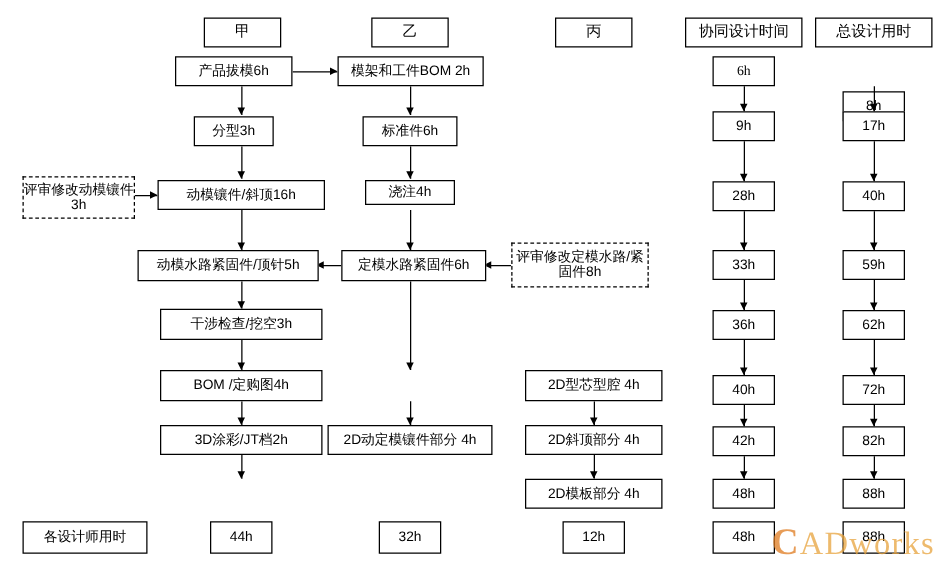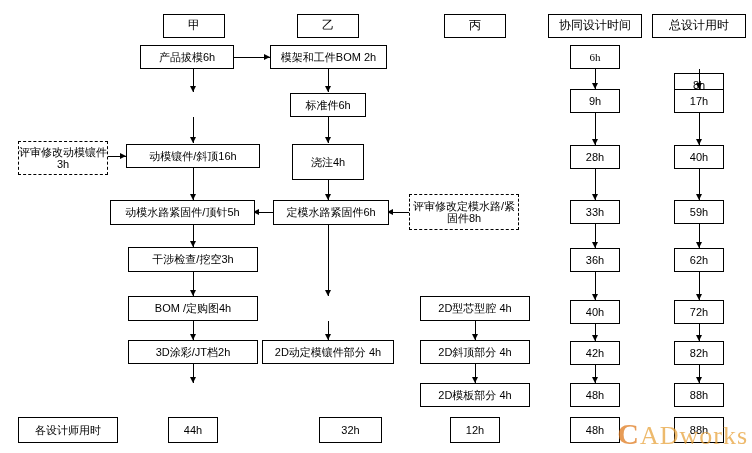--- a/index.html
+++ b/index.html
@@ -132,20 +132,23 @@
 
   <div class="line hline" style="left:108px;top:156px;width:18px;"></div>
   <div class="arrow-right" style="left:120px;top:152.5px;"></div>
 
   <div class="line hline" style="left:389px;top:212px;width:20px;"></div>
   <div class="arrow-left" style="left:387px;top:208.5px;"></div>
 
   <div class="box" style="left:140px;top:45px;width:94px;height:24px;">
     <span>产品拔模6h</span>
   </div>
+  <div class="box" style="left:155px;top:93px;width:64px;height:24px;">
+    <span>分型3h</span>
+  </div>
   <div class="box dashed tall" style="left:18px;top:141px;width:90px;height:34px;">
     <span>评审修改动模镶件3h</span>
   </div>
   <div class="box" style="left:126px;top:144px;width:134px;height:24px;">
     <span>动模镶件/斜顶16h</span>
   </div>
   <div class="box" style="left:110px;top:200px;width:145px;height:25px;">
     <span>动模水路紧固件/顶针5h</span>
   </div>
   <div class="box" style="left:128px;top:247px;width:130px;height:25px;">
@@ -157,21 +160,21 @@
   <div class="box" style="left:128px;top:340px;width:130px;height:24px;">
     <span>3D涂彩/JT档2h</span>
   </div>
 
   <div class="box" style="left:270px;top:45px;width:117px;height:24px;">
     <span>模架和工件BOM 2h</span>
   </div>
   <div class="box" style="left:290px;top:93px;width:76px;height:24px;">
     <span>标准件6h</span>
   </div>
-  <div class="box" style="left:292px;top:144px;width:72px;height:36px;">
+  <div class="box" style="left:292px;top:144px;width:72px;height:20px;">
     <span>浇注4h</span>
   </div>
   <div class="box" style="left:273px;top:200px;width:116px;height:25px;">
     <span>定模水路紧固件6h</span>
   </div>
   <div class="box dashed tall" style="left:409px;top:194px;width:110px;height:36px;">
     <span>评审修改定模水路/紧固件8h</span>
   </div>
   <div class="box" style="left:262px;top:340px;width:132px;height:24px;">
     <span>2D动定模镶件部分 4h</span>
@@ -266,21 +269,21 @@
   <div class="arrow-down" style="left:695.5px;top:335px;"></div>
   <div class="line vline" style="left:699px;top:365px;height:18px;"></div>
   <div class="arrow-down" style="left:695.5px;top:377px;"></div>
 
   <div class="box" style="left:18px;top:417px;width:100px;height:26px;">
     <span>各设计师用时</span>
   </div>
   <div class="box" style="left:168px;top:417px;width:50px;height:26px;">
     <span>44h</span>
   </div>
-  <div class="box" style="left:303px;top:417px;width:63px;height:26px;margin-left:16px;">
+  <div class="box" style="left:303px;top:417px;width:50px;height:26px;">
     <span>32h</span>
   </div>
   <div class="box" style="left:450px;top:417px;width:50px;height:26px;">
     <span>12h</span>
   </div>
   <div class="box" style="left:570px;top:417px;width:50px;height:26px;">
     <span>48h</span>
   </div>
   <div class="box" style="left:674px;top:417px;width:50px;height:26px;">
     <span>88h</span>

